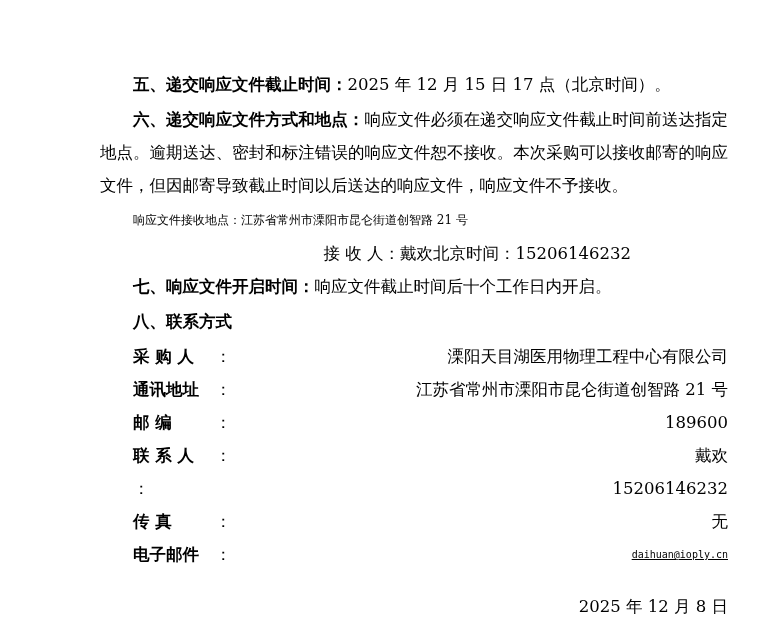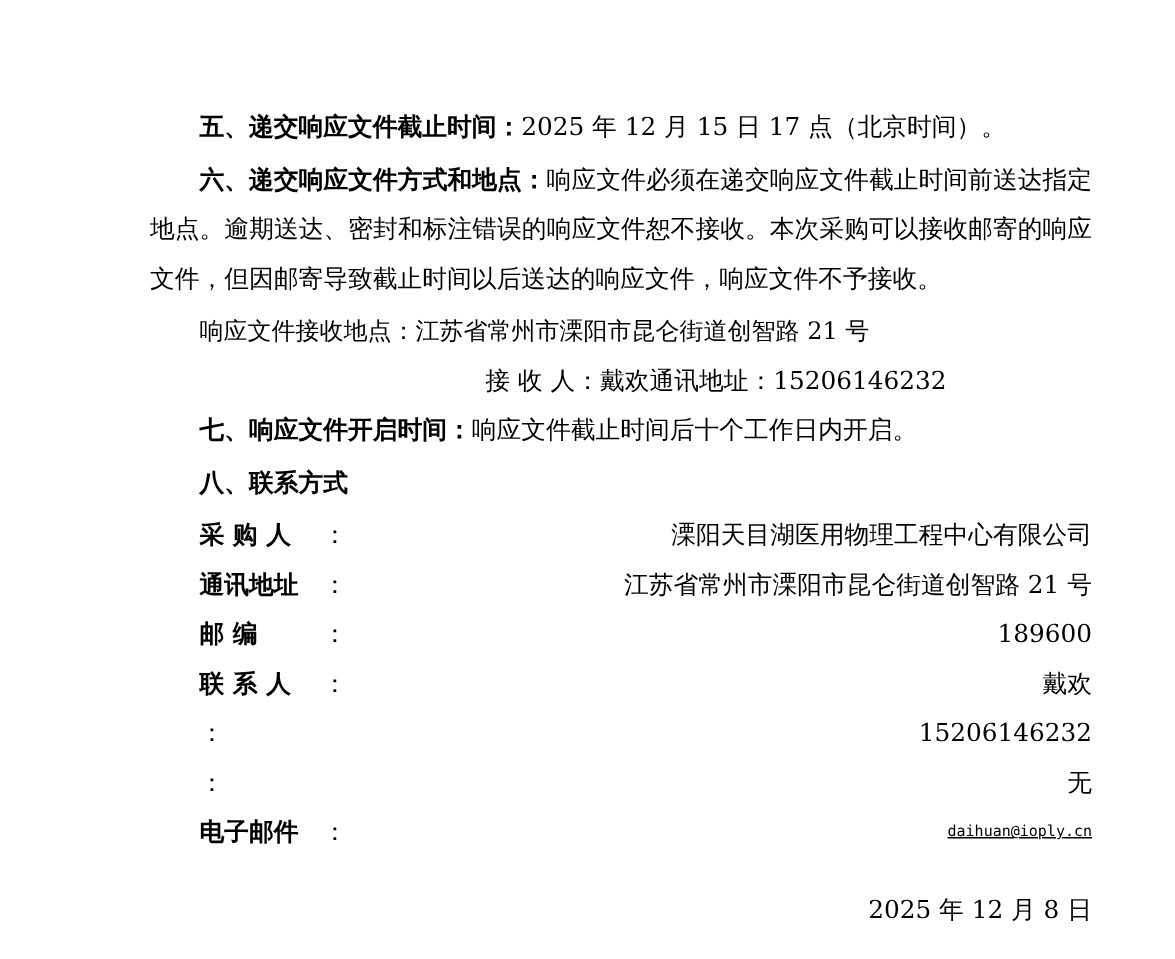--- a/index.html
+++ b/index.html
@@ -29,21 +29,21 @@
     margin: 0 0 2px 0;
   }
   .indent {
     text-indent: 33px;
   }
   .bold {
     font-weight: bold;
   }
   .sub {
     margin: 0 0 0 33px;
-    font-size: 16px;
+    font-size: 12px;
     line-height: 33px;
   }
   .contact-list {
     margin-left: 33px;
   }
   .contact-row {
     display: flex;
     font-size: 16.5px;
     line-height: 33px;
   }
@@ -100,21 +100,21 @@
 
   <p class="sub">
     <span>响应文件接收地点：</span><span>江苏省常州市溧阳市昆仑街道创智路 21 号</span>
   </p>
 
   <div class="two-col">
     <div class="left">
       <span>接 收 人：</span><span>戴欢</span>
     </div>
     <div>
-      <span>通讯地址：</span><span>15206146232</span>
+      <span>北京时间：</span><span>15206146232</span>
     </div>
   </div>
 
   <p class="para indent">
     <span class="bold">七、响应文件开启时间：</span><span>响应文件截止时间后十个工作日内开启。</span>
   </p>
 
   <p class="para indent bold">八、联系方式</p>
 
   <div class="contact-list">
@@ -142,20 +142,21 @@
       <span class="c-colon">：</span>
       <span class="c-val">戴欢</span>
     </div>
 
     <div class="contact-row">
       <span class="c-colon">：</span>
       <span class="c-val">15206146232</span>
     </div>
 
     <div class="contact-row">
+      <span class="c-label">传    真</span>
       <span class="c-colon">：</span>
       <span class="c-val">无</span>
     </div>
 
     <div class="contact-row">
       <span class="c-label">电子邮件</span>
       <span class="c-colon">：</span>
       <span class="c-val mono">daihuan@ioply.cn</span>
     </div>
 

